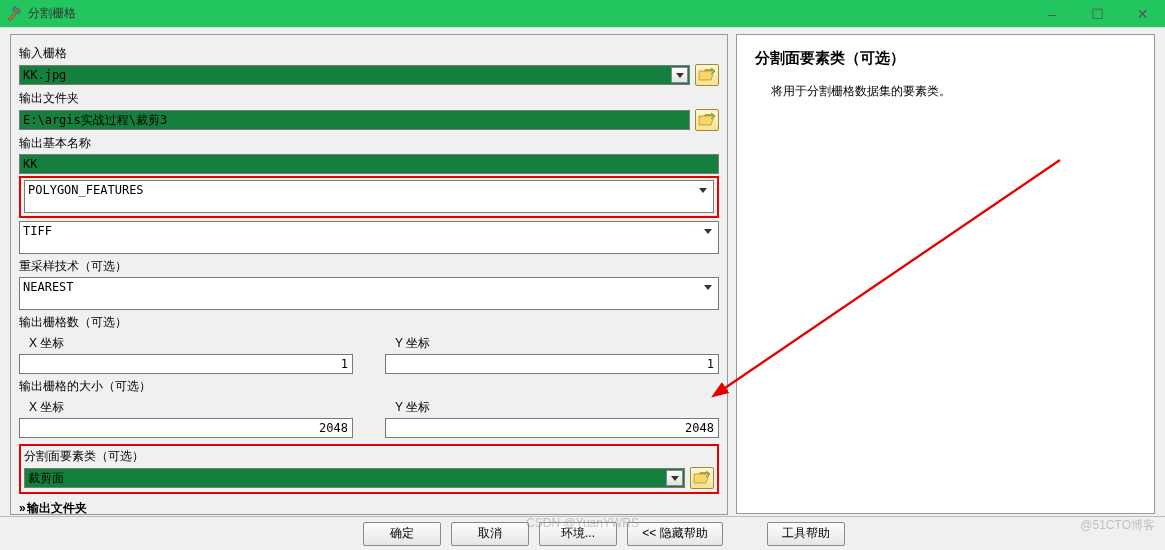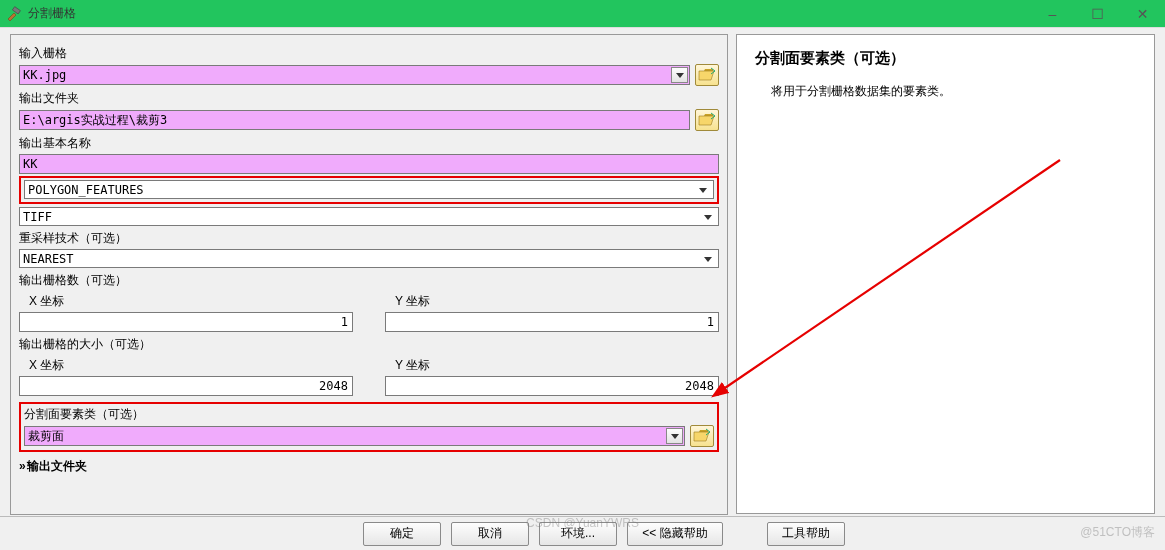--- a/index.html
+++ b/index.html
@@ -65,21 +65,21 @@
     .right-pane p { font-size: 12px; line-height: 1.6; margin-left: 16px; }
     .field-label { display: block; margin: 4px 0 2px 0; color: #000; }
     .row {
       display: flex;
       align-items: center;
       margin-bottom: 2px;
     }
     .text-input, .combo {
       flex: 1;
       height: 20px;
-      background: #f0abfc;
+      background: #15803d;
       border: 1px solid #7a7a7a;
       padding: 0 3px;
       font-family: "SimSun", monospace;
       font-size: 12px;
       display: flex;
       align-items: center;
       position: relative;
     }
     .combo .combo-arrow {
       position: absolute;
@@ -93,21 +93,21 @@
     }
     .combo .combo-arrow::after {
       content: "";
       border-left: 4px solid transparent;
       border-right: 4px solid transparent;
       border-top: 5px solid #333;
     }
     .select-wide {
       border: 1px solid #7a7a7a;
       background: #fff;
-      height: 19px;
+      height: 33px;
       width: 100%;
       padding-right: 18px;
       position: relative;
       font-family: "SimSun", monospace;
       font-size: 12px;
       padding-left: 3px;
       line-height: 18px;
     }
     .select-wide::after {
       content: "";
@@ -169,21 +169,21 @@
       border: 1px solid #8a8a8a;
       border-radius: 2px;
       padding: 0 14px;
       font-size: 12px;
       display: inline-flex;
       align-items: center;
       justify-content: center;
     }
     .watermark {
       position: absolute;
-      right: 10px; bottom: 9px;
+      right: 10px; bottom: 16px;
       color: rgba(120,120,120,.4);
       font-size: 12px;
       pointer-events: none;
     }
     svg.arrow-annot { position: absolute; pointer-events:none; }
     .left-pane { position: relative; }
   </style>
 </head>
 <body>
 

